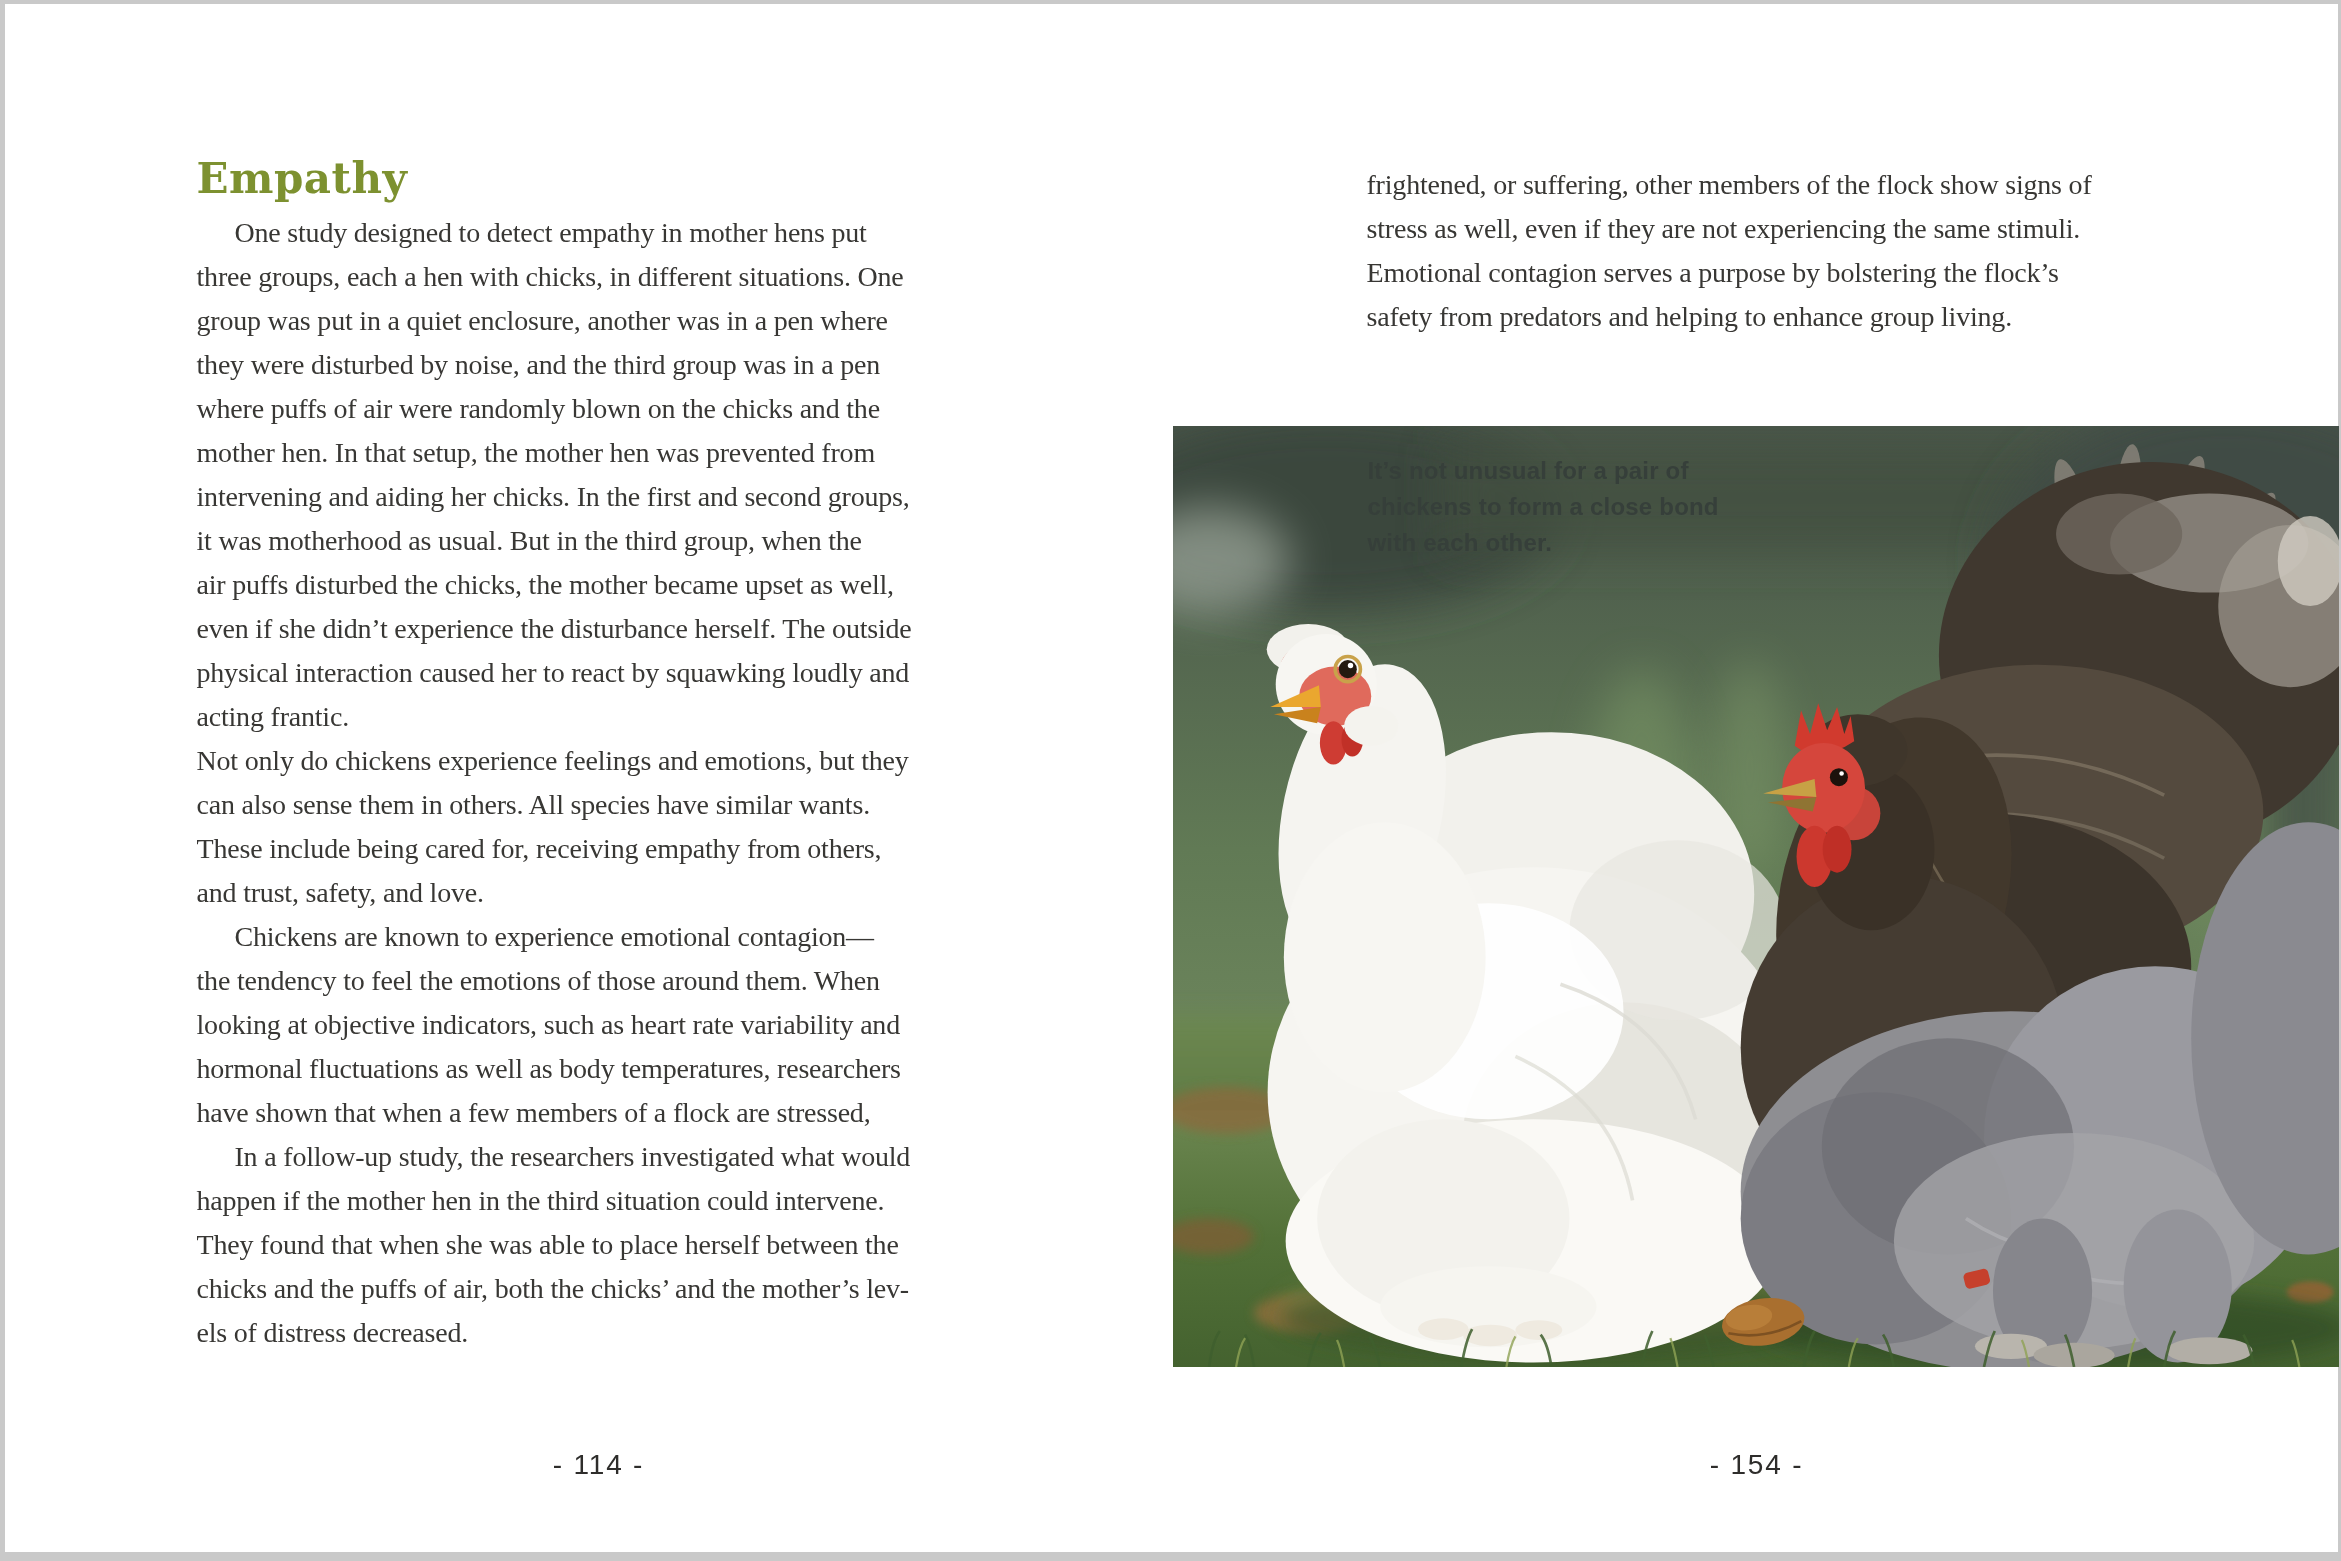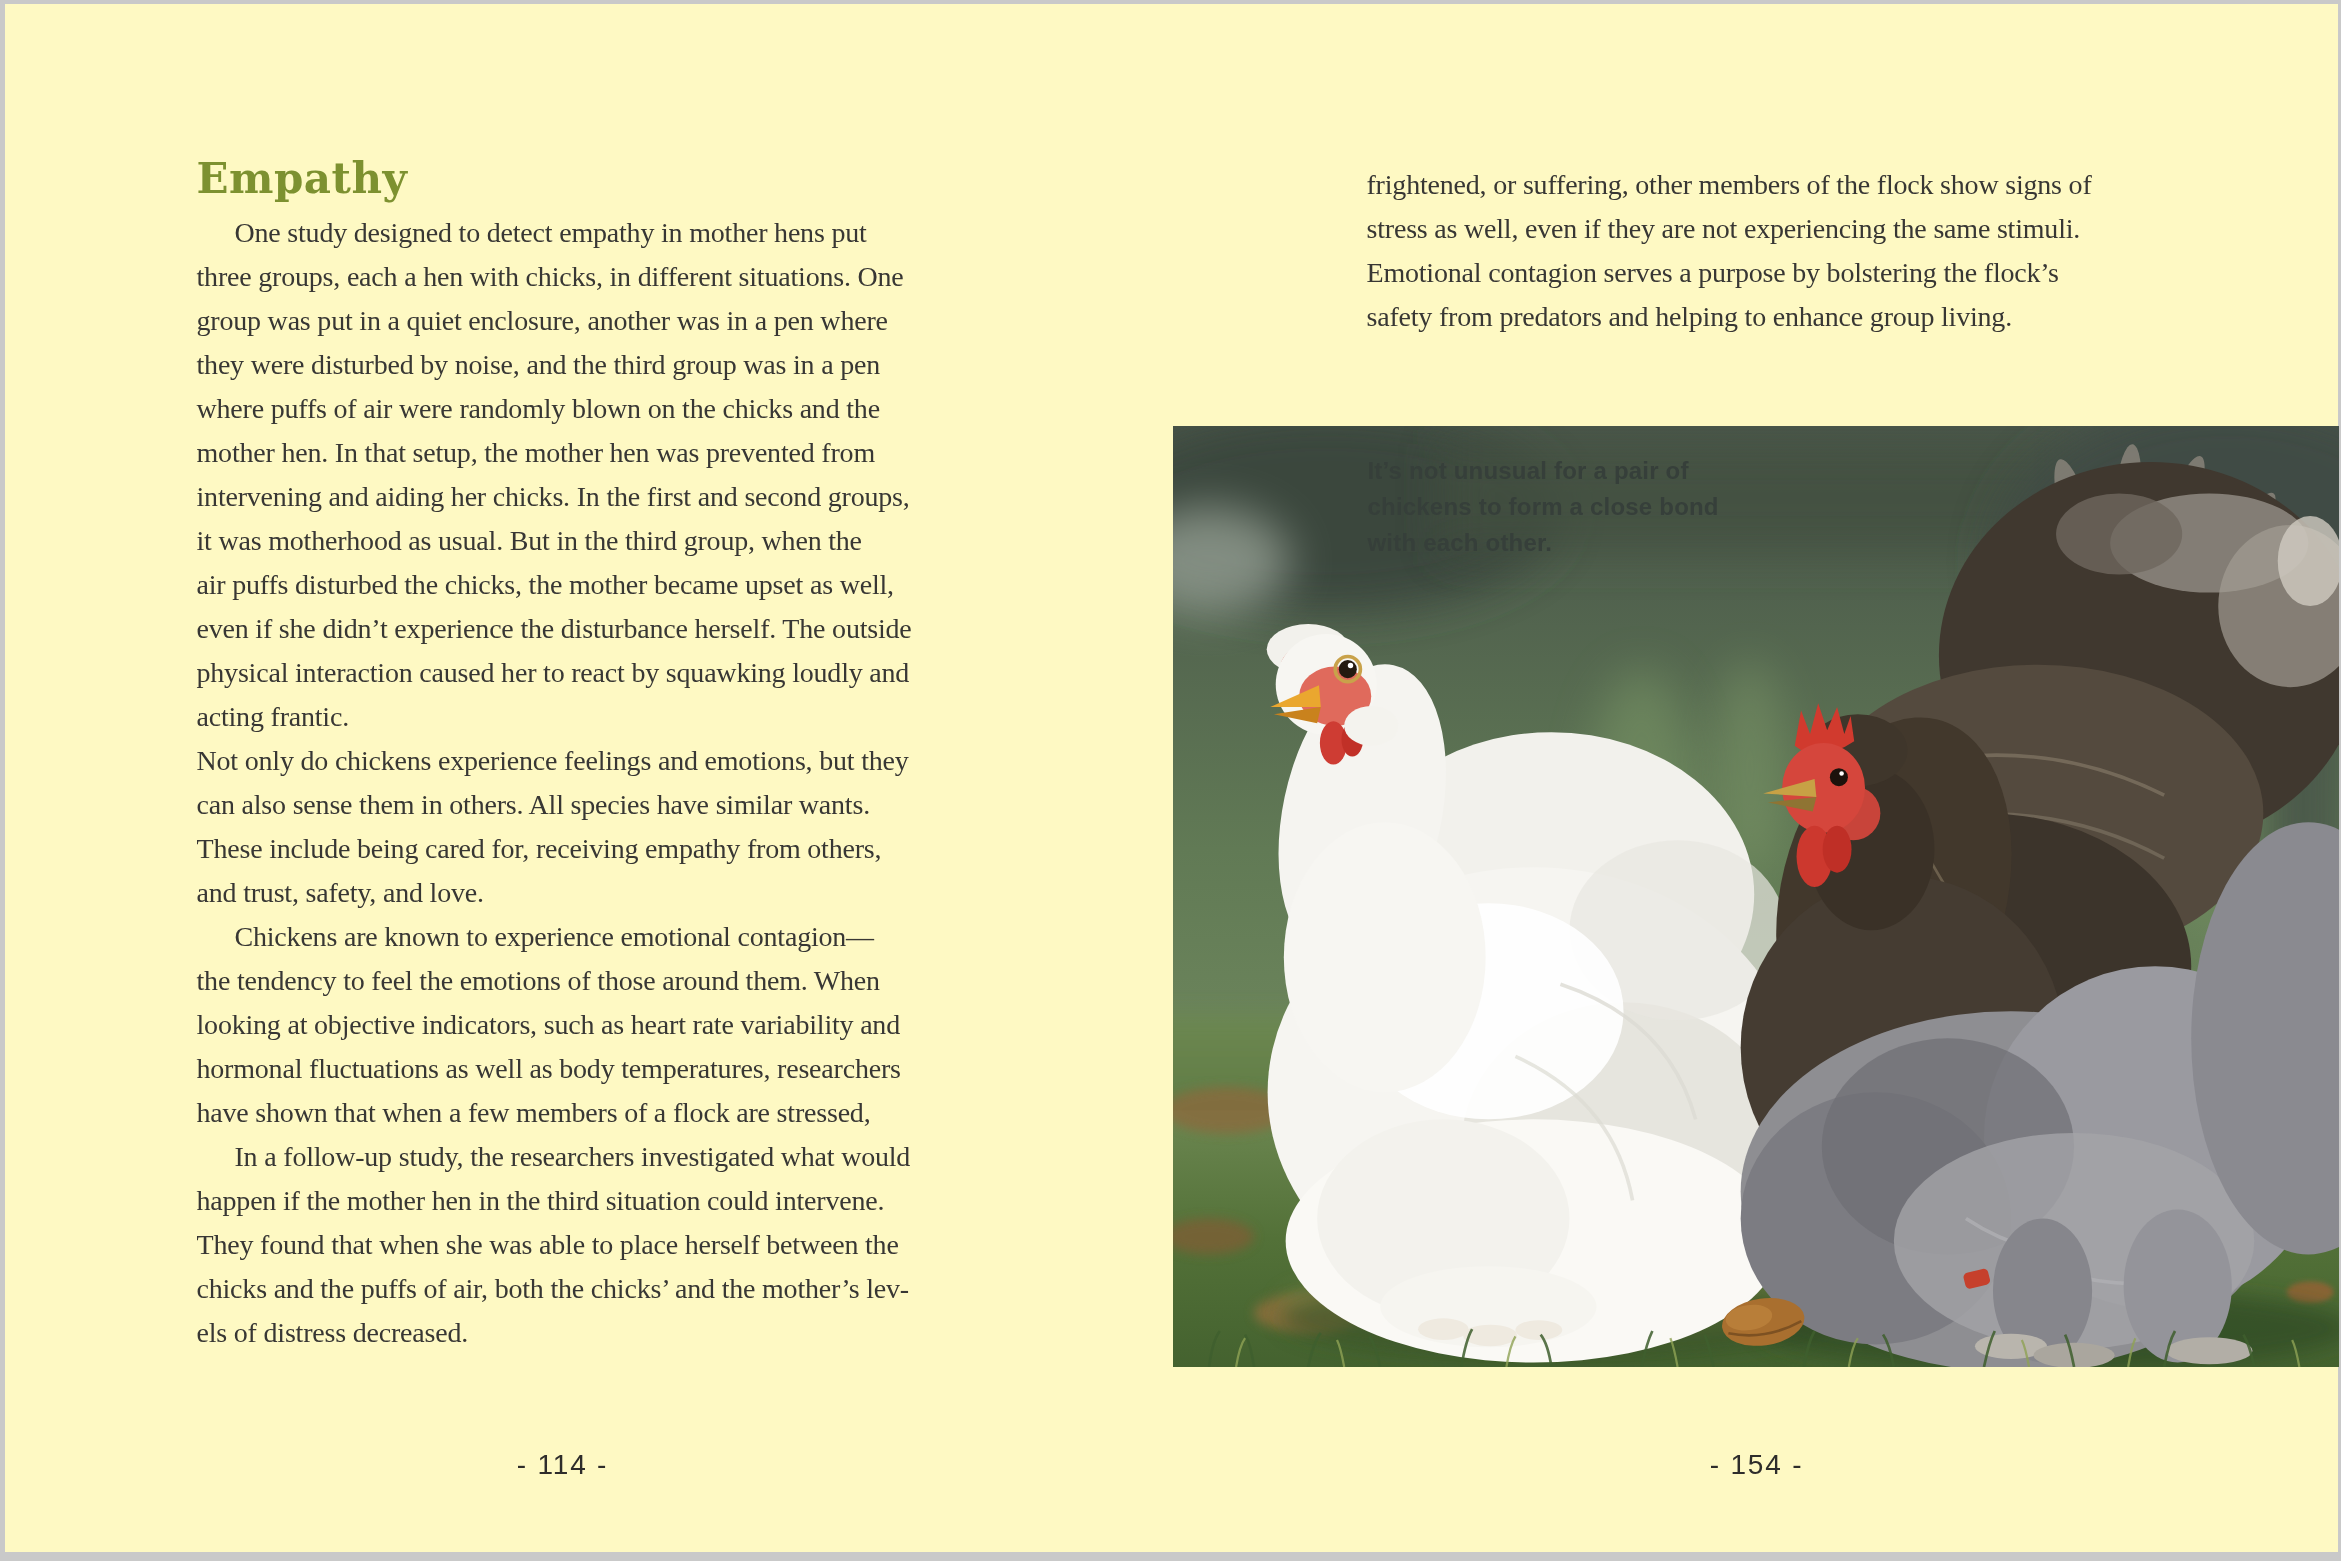--- a/index.html
+++ b/index.html
@@ -4,21 +4,21 @@
 <style>
   html,body{margin:0;padding:0;}
   body{
     width:2342px;height:1561px;position:relative;
     background:#c9c9c9;
     font-family:"Liberation Serif",serif;
     overflow:hidden;
   }
   .page{
     position:absolute;left:4.5px;top:3.6px;right:3.6px;bottom:9px;
-    background:#fef9c3;
+    background:#ffffff;
   }
   
   .left-col{
     position:absolute;left:192px;top:151px;width:806px;
   }
   .heading{
     margin:0;
     font-family:"DejaVu Serif",serif;
     font-weight:700;
     font-size:42px;line-height:1.15;
@@ -38,21 +38,21 @@
   .right-col{
     position:absolute;left:1362px;top:159px;width:815px;
   }
   .pagenum{
     position:absolute;top:1445px;
     transform:translateX(-50%);
     font-family:"Liberation Sans",sans-serif;
     font-size:28px;color:#2e2d2b;letter-spacing:1.8px;
     white-space:nowrap;
   }
-  .pagenum.left{left:558px;}
+  .pagenum.left{left:594px;}
   .pagenum.right{left:1752px;}
   
   .photo{
     position:absolute;left:1168px;top:422px;width:1166px;height:941px;
     margin:0;overflow:hidden;
   }
   .photo svg{display:block;width:100%;height:100%;}
   .caption{
     position:absolute;left:195px;top:27px;width:540px;
     white-space:pre-line;

